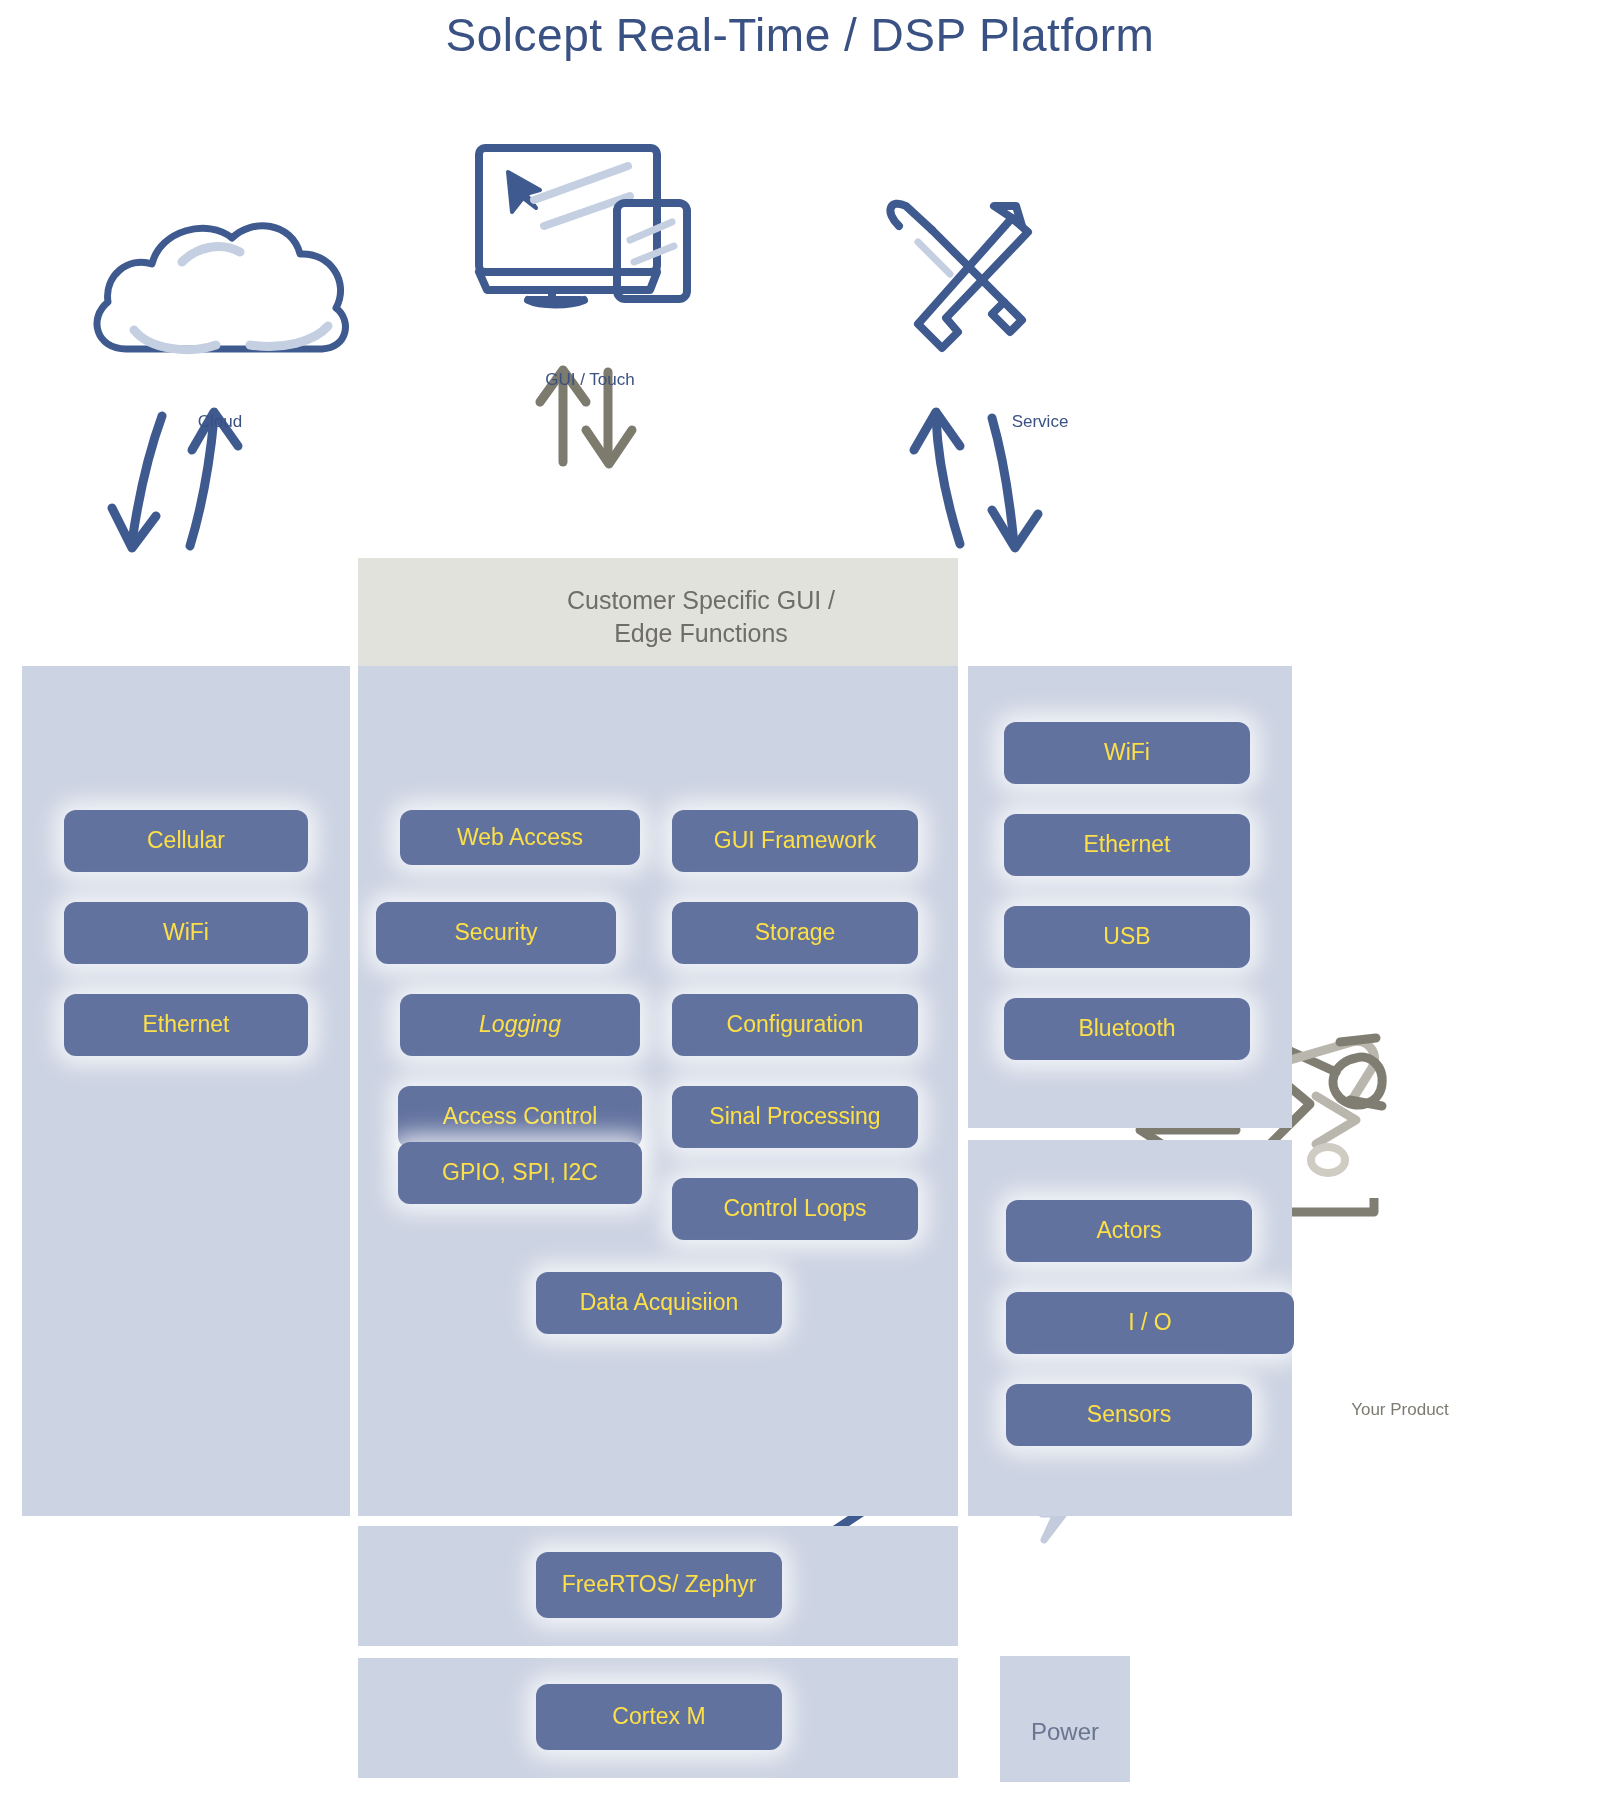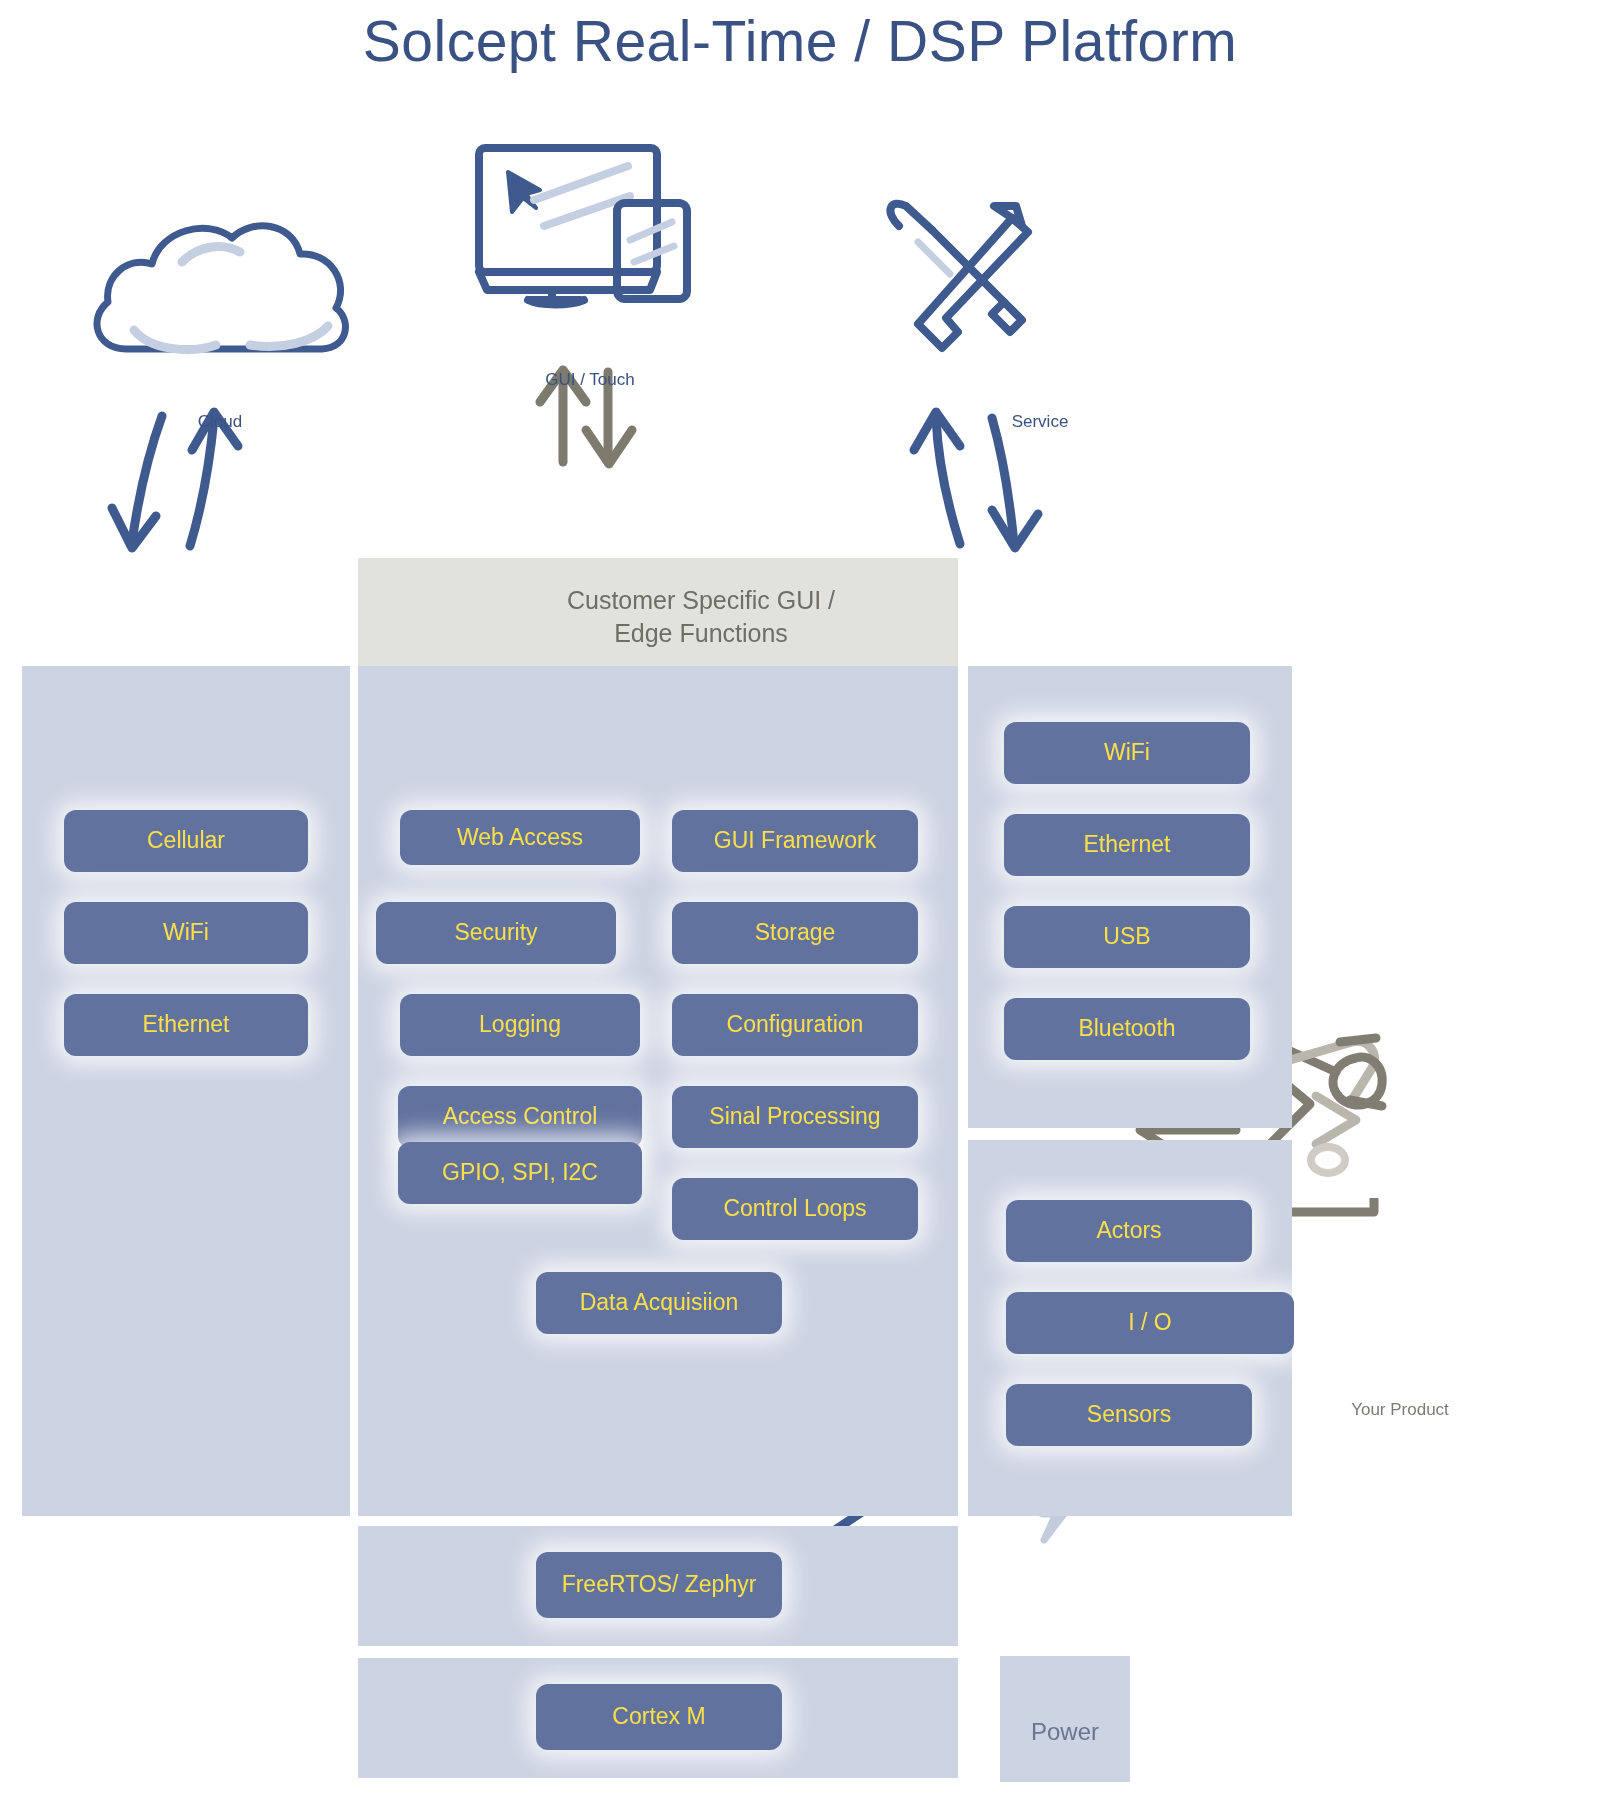--- a/index.html
+++ b/index.html
@@ -15,21 +15,21 @@
     overflow: hidden;
   }
 
   
   #page-title {
     position: absolute;
     top: 0;
     left: 0;
     width: 1600px;
     text-align: center;
-    font-size: 57px;
+    font-size: 46px;
     letter-spacing: 0.5px;
     color: #3a5183;
     font-weight: 400;
     padding-top: 8px;
     box-sizing: border-box;
   }
 
   
   .panel {
     position: absolute;
@@ -217,21 +217,21 @@
 <div class="panel" style="left:22px; top:666px; width:328px; height:850px;"></div>
 
 <div class="pill" style="left:64px; top:810px; width:244px; height:62px;">Cellular</div>
 <div class="pill" style="left:64px; top:902px; width:244px; height:62px;">WiFi</div>
 <div class="pill" style="left:64px; top:994px; width:244px; height:62px;">Ethernet</div>
 
 <div class="panel" style="left:358px; top:666px; width:600px; height:850px;"></div>
 
 <div class="pill" style="left:400px; top:810px; width:240px; height:55px;">Web Access</div>
 <div class="pill" style="left:376px; top:902px; width:240px; height:62px;">Security</div>
-<div class="pill" style="left:400px; top:994px; width:240px; height:62px;">Logging</div>
+<div class="pill" style="left:400px; top:994px; width:240px; height:62px;font-style:italic;">Logging</div>
 <div class="pill" style="left:398px; top:1086px; width:244px; height:62px;">Access Control</div>
 <div class="pill" style="left:398px; top:1142px; width:244px; height:62px;">GPIO, SPI, I2C</div>
 
 <div class="pill" style="left:672px; top:810px; width:246px; height:62px;">GUI Framework</div>
 <div class="pill" style="left:672px; top:902px; width:246px; height:62px;">Storage</div>
 <div class="pill" style="left:672px; top:994px; width:246px; height:62px;">Configuration</div>
 <div class="pill" style="left:672px; top:1086px; width:246px; height:62px;">Sinal Processing</div>
 <div class="pill" style="left:672px; top:1178px; width:246px; height:62px;">Control Loops</div>
 
 <div class="pill" style="left:536px; top:1272px; width:246px; height:62px;">Data Acquisiion</div>

